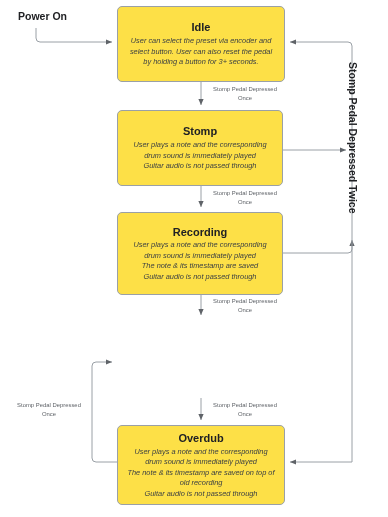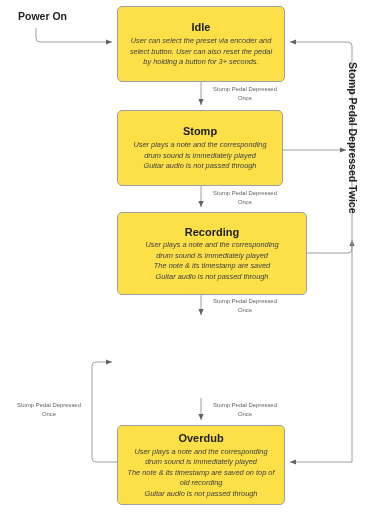--- a/index.html
+++ b/index.html
@@ -120,21 +120,21 @@
 by holding a button for 3+ seconds.</div>
   </div>
 
   <div class="state-box" style="left:117px; top:110px; width:166px; height:76px;">
     <div class="state-title">Stomp</div>
     <div class="state-desc">User plays a note and the corresponding
 drum sound is immediately played
 Guitar audio is not passed through</div>
   </div>
 
-  <div class="state-box" style="left:117px; top:212px; width:190px; height:83px;">
+  <div class="state-box" style="left:117px; top:212px; width:166px; height:83px;">
     <div class="state-title">Recording</div>
     <div class="state-desc">User plays a note and the corresponding
 drum sound is immediately played
 The note &amp; its timestamp are saved
 Guitar audio is not passed through</div>
   </div>
 
 
   <div class="state-box" style="left:117px; top:425px; width:168px; height:80px;">
     <div class="state-title">Overdub</div>

